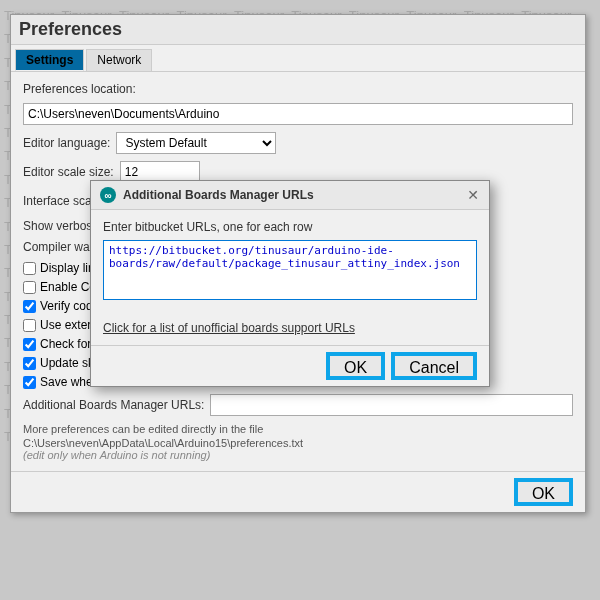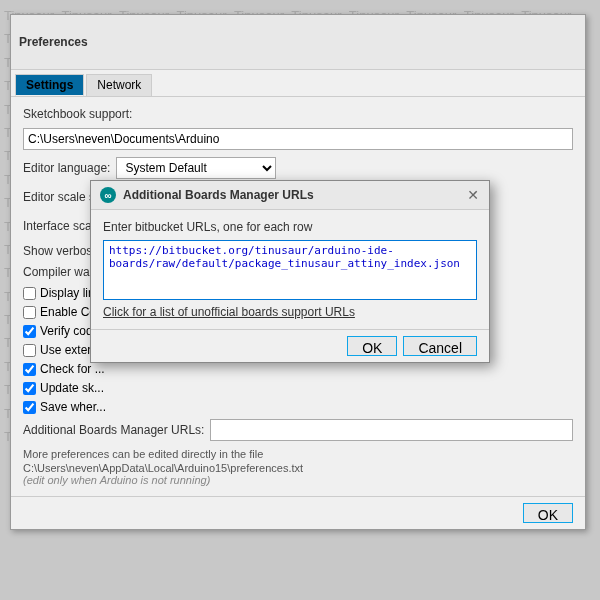--- a/index.html
+++ b/index.html
@@ -33,22 +33,22 @@
       left: 10px;
       width: 576px;
       background: #f0f0f0;
       border: 1px solid #999;
       box-shadow: 2px 2px 6px rgba(0,0,0,0.3);
     }
 
     .prefs-titlebar {
       background: #e8e8e8;
       border-bottom: 1px solid #ccc;
-      padding: 20px 8px;
-      font-size: 12px;
+      padding: 4px 8px;
+      font-size: 18px;
       font-weight: bold;
       color: #333;
     }
 
     .prefs-tabs {
       display: flex;
       background: #f0f0f0;
       border-bottom: 1px solid #ccc;
       padding: 4px 4px 0 4px;
       gap: 2px;
@@ -151,25 +151,25 @@
     .prefs-footer {
       display: flex;
       justify-content: flex-end;
       padding: 6px 12px;
       border-top: 1px solid #ccc;
       background: #f0f0f0;
     }
 
     .btn {
       padding: 3px 14px;
-      border: 1px solid #0ea5e9;
+      border: 4px solid #0ea5e9;
       background: #e8e8e8;
       cursor: pointer;
-      font-size: 14px;
-      height: 20px;
+      font-size: 16px;
+      height: 28px;
     }
 
     
     .dialog-overlay {
       position: absolute;
       top: 0; left: 0; right: 0; bottom: 0;
     }
 
     .dialog {
       position: absolute;
@@ -239,21 +239,21 @@
       font-size: 11px;
       font-family: monospace;
       resize: none;
       background: #fff;
       color: #0000cc;
     }
 
     .unofficial-link {
       font-size: 12px;
       color: #333;
-      margin-top: 2px;
+      margin-top: 18px;
       text-decoration: underline;
       cursor: pointer;
       display: block;
     }
 
     .dialog-footer {
       display: flex;
       justify-content: flex-end;
       padding: 6px 12px;
       gap: 6px;
@@ -314,21 +314,21 @@
       <span>Settings</span>
     </div>
     <div class="tab">
       <span>Network</span>
     </div>
   </div>
 
   <div class="prefs-body">
 
     <div class="field-row">
-      <span class="field-label">Sketchbook support:</span>
+      <span class="field-label">Preferences location:</span>
     </div>
     <div class="field-row">
       <input class="field-input-full" type="text" value="C:\Users\neven\Documents\Arduino" style="">
     </div>
 
     <div class="field-row">
       <span class="field-label">Editor language:</span>
       <select class="select-input">
         <option>System Default</option>
       </select>

